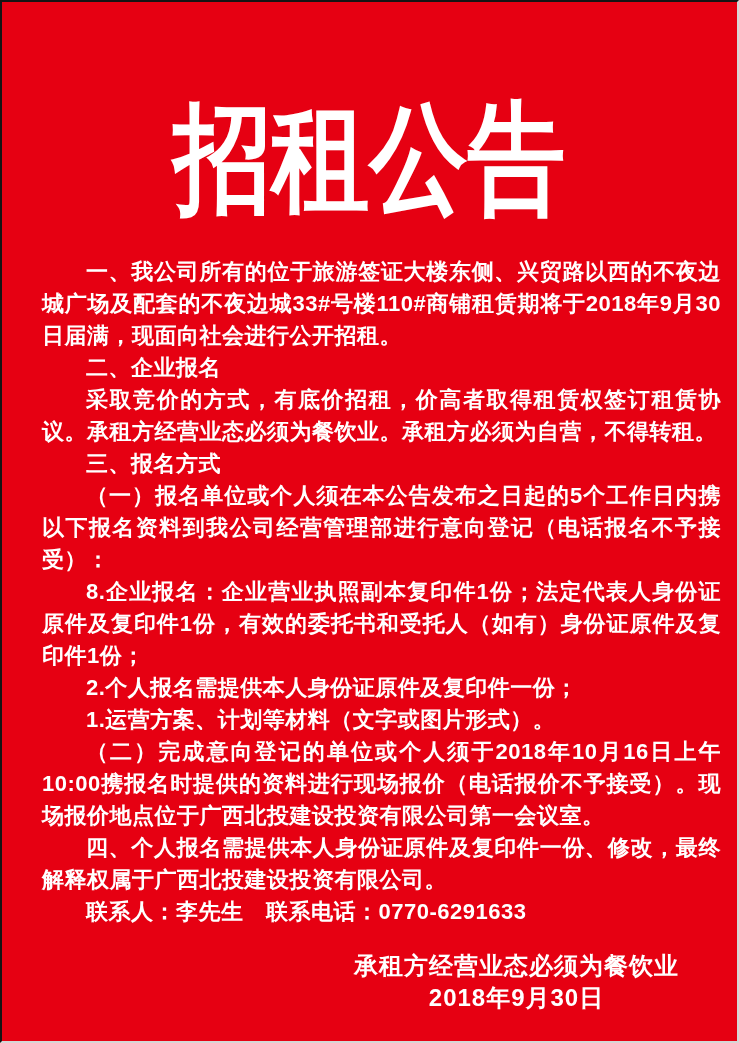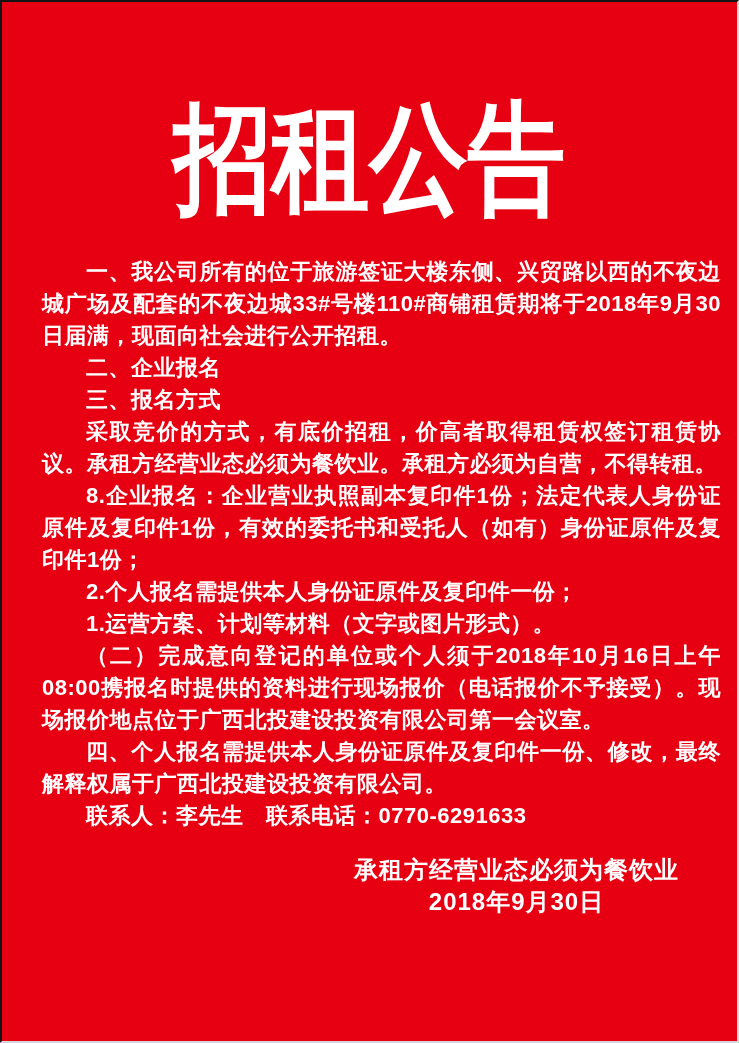--- a/index.html
+++ b/index.html
@@ -64,26 +64,27 @@
 </style>
 </head>
 <body>
 
 <div class="poster">
   <h1 class="title">招租公告</h1>
 
   <div class="body-text">
       <p>一、我公司所有的位于旅游签证大楼东侧、兴贸路以西的不夜边城广场及配套的不夜边城33#号楼110#商铺租赁期将于2018年9月30日届满，现面向社会进行公开招租。</p>
       <p>二、企业报名</p>
+      <p>采取竞价的方式，有底价招租，价高者取得租赁权签订租赁协议。承租方经营业态必须为餐饮业。承租方必须为自营，不得转租。</p>
       <p>三、报名方式</p>
-      <p>采取竞价的方式，有底价招租，价高者取得租赁权签订租赁协议。承租方经营业态必须为餐饮业。承租方必须为自营，不得转租。</p>
+      <p>（一）报名单位或个人须在本公告发布之日起的5个工作日内携以下报名资料到我公司经营管理部进行意向登记（电话报名不予接受）：</p>
       <p>8.企业报名：企业营业执照副本复印件1份；法定代表人身份证原件及复印件1份，有效的委托书和受托人（如有）身份证原件及复印件1份；</p>
       <p>2.个人报名需提供本人身份证原件及复印件一份；</p>
       <p>1.运营方案、计划等材料（文字或图片形式）。</p>
-      <p>（二）完成意向登记的单位或个人须于2018年10月16日上午08:00携报名时提供的资料进行现场报价（电话报价不予接受）。现场报价地点位于广西北投建设投资有限公司第一会议室。</p>
+      <p>（二）完成意向登记的单位或个人须于2018年10月16日上午10:00携报名时提供的资料进行现场报价（电话报价不予接受）。现场报价地点位于广西北投建设投资有限公司第一会议室。</p>
       <p>四、个人报名需提供本人身份证原件及复印件一份、修改，最终解释权属于广西北投建设投资有限公司。</p>
       <p>联系人：李先生　联系电话：0770-6291633</p>
     </div>
 
   <div class="signature">
     <div class="sig-inner">
       <div>承租方经营业态必须为餐饮业</div>
       <div>2018年9月30日</div>
     </div>
   </div>

